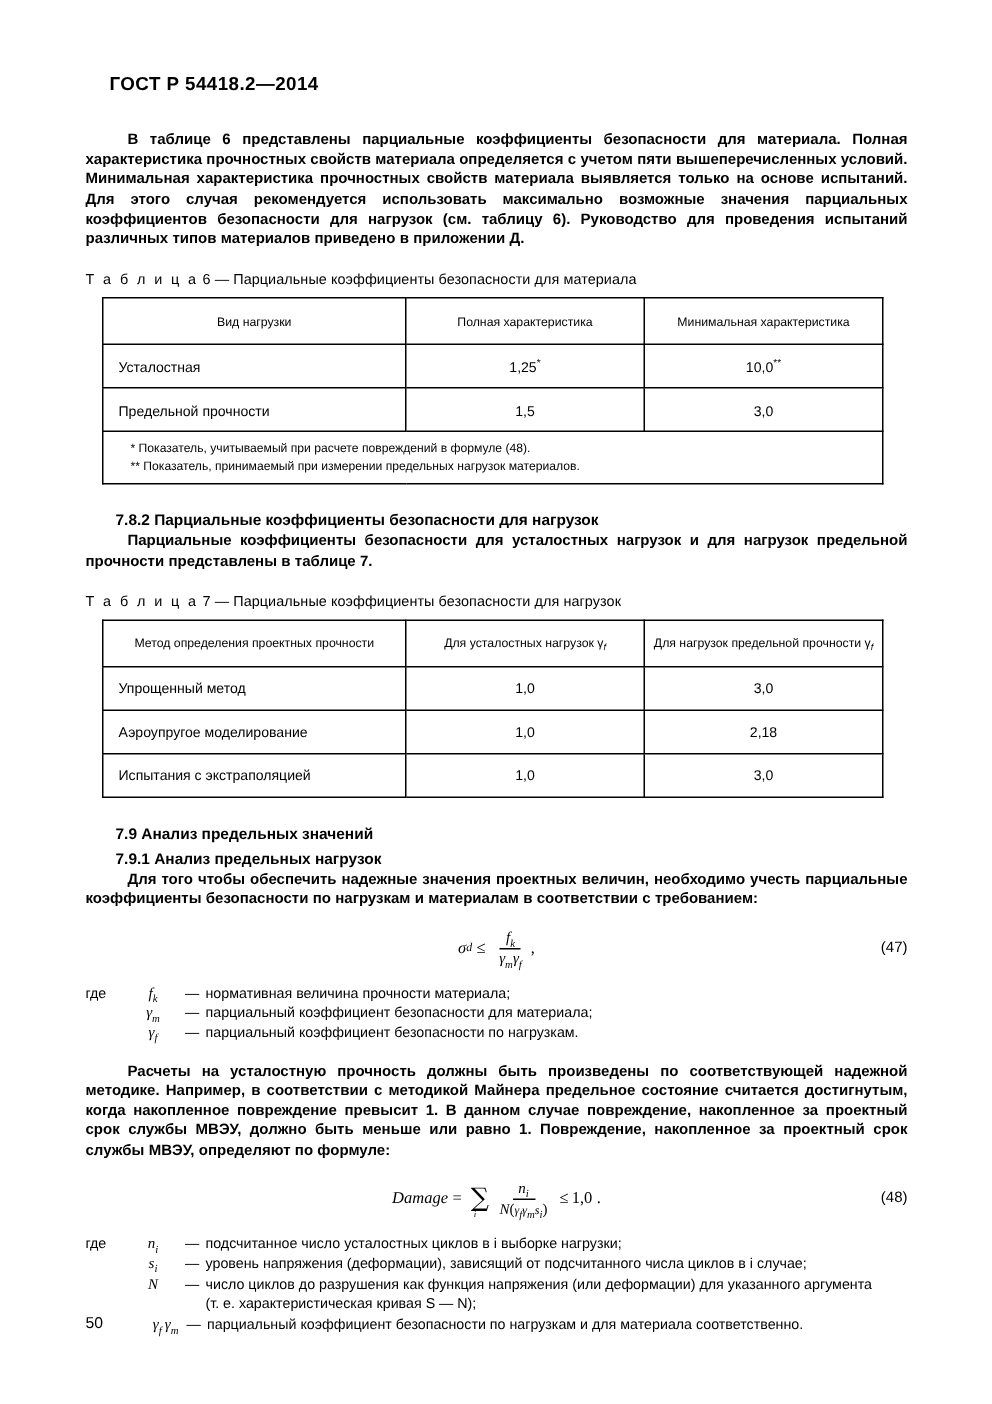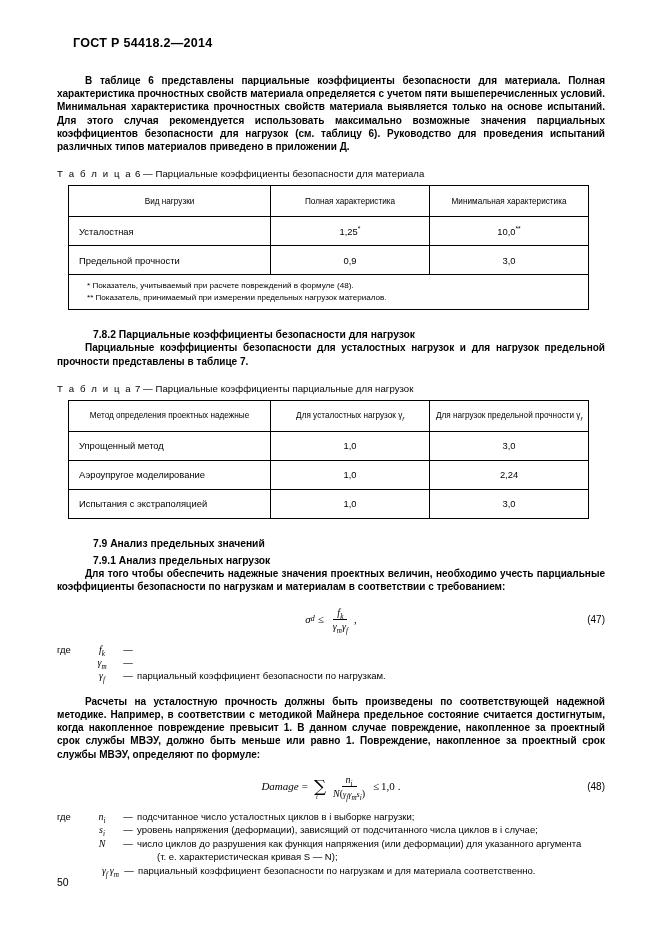--- a/index.html
+++ b/index.html
@@ -18,21 +18,21 @@
   .page {
     position: absolute;
     left: 0; top: 0;
     width: 661px;
     height: 936px;
     background: #fff;
   }
   .content {
     position: absolute;
     left: 57px;
-    top: 36px;
+    top: 49px;
     width: 548px;
   }
 
   
   .doc-header {
     text-align: left;
     font-size: 12.5px;
     font-weight: bold;
     letter-spacing: 0.3px;
     margin: 0 0 24px 16px;
@@ -115,21 +115,21 @@
   .ital { font-style: italic; }
 
   
   h3.sec {
     font-size: 10.3px;
     font-weight: bold;
     margin: 0;
     padding: 0;
     line-height: 13.2px;
   }
-  .sec-wrap { margin-left: 36px; }
+  .sec-wrap { margin-left: 20px; }
   .gap-lg { height: 18px; }
   .gap-md { height: 12px; }
   .gap-xs { height: 4px; }
 
   
   .formula-row {
     position: relative;
     width: 548px;
     text-align: center;
     margin: 13px 0 11px 0;
@@ -206,21 +206,21 @@
   }
   .where-dash {
     width: 18px;
     flex: 0 0 18px;
     text-align: center;
   }
   .where-def {
     flex: 1 1 auto;
   }
   .where-cont {
-    margin-left: 100px;
+    margin-left: 80px;
   }
 
   
   .page-num {
     position: absolute;
     left: 57px;
     bottom: 48px;
     font-size: 10.5px;
   }
 </style>
@@ -256,21 +256,21 @@
         </tr>
       </thead>
       <tbody>
         <tr>
           <td class="cell-left">Усталостная</td>
           <td class="cell-center"><span>1,25</span><span class="sup">*</span></td>
           <td class="cell-center"><span>10,0</span><span class="sup">**</span></td>
         </tr>
         <tr>
           <td class="cell-left">Предельной прочности</td>
-          <td class="cell-center">0,9</td>
+          <td class="cell-center">1,5</td>
           <td class="cell-center">3,0</td>
         </tr>
         <tr>
           <td class="foot" colspan="3">
             <div>* Показатель, учитываемый при расчете повреждений в формуле (48).</div>
             <div>** Показатель, принимаемый при измерении предельных нагрузок материалов.</div>
           </td>
         </tr>
       </tbody>
     </table>
@@ -279,46 +279,46 @@
 
     <div class="sec-wrap">
       <h3 class="sec">7.8.2 Парциальные коэффициенты безопасности для нагрузок</h3>
     </div>
     <p class="body-text indent">Парциальные коэффициенты безопасности для усталостных нагрузок и для нагрузок предельной прочности представлены в таблице 7.</p>
 
     <div class="table-caption">
       <span class="sp">Т а б л и ц а</span>
       <span>7</span>
       <span>—</span>
-      <span>Парциальные коэффициенты парциальные для нагрузок</span>
+      <span>Парциальные коэффициенты безопасности для нагрузок</span>
     </div>
 
     <table class="gost">
       <colgroup>
         <col style="width:202px">
           <col style="width:159px">
           <col style="width:159px">
       </colgroup>
       <thead>
         <tr>
-          <th class="hdr">Метод определения проектных надежные</th>
+          <th class="hdr">Метод определения проектных прочности</th>
           <th class="hdr"><span>Для усталостных нагрузок γ</span><span class="sub ital">f</span></th>
           <th class="hdr"><span>Для нагрузок предельной прочности γ</span><span class="sub ital">f</span></th>
         </tr>
       </thead>
       <tbody>
         <tr>
           <td class="cell-left">Упрощенный метод</td>
           <td class="cell-center">1,0</td>
           <td class="cell-center">3,0</td>
         </tr>
         <tr>
           <td class="cell-left">Аэроупругое моделирование</td>
           <td class="cell-center">1,0</td>
-          <td class="cell-center">2,24</td>
+          <td class="cell-center">2,18</td>
         </tr>
         <tr>
           <td class="cell-left">Испытания с экстраполяцией</td>
           <td class="cell-center">1,0</td>
           <td class="cell-center">3,0</td>
         </tr>
       </tbody>
     </table>
 
     <div class="gap-lg"></div>
@@ -344,25 +344,27 @@
         <span>,</span>
       </span>
       <span class="formula-num">(47)</span>
     </div>
 
     <div class="where-block">
       <div class="where-row">
         <span class="where-lead">где</span>
         <span class="where-sym"><span>f</span><span class="sub">k</span></span>
         <span class="where-dash">—</span>
+        <span class="where-def">нормативная величина прочности материала;</span>
       </div>
       <div class="where-row">
         <span class="where-lead"></span>
         <span class="where-sym"><span>γ</span><span class="sub">m</span></span>
         <span class="where-dash">—</span>
+        <span class="where-def">парциальный коэффициент безопасности для материала;</span>
       </div>
       <div class="where-row">
         <span class="where-lead"></span>
         <span class="where-sym"><span>γ</span><span class="sub">f</span></span>
         <span class="where-dash">—</span>
         <span class="where-def">парциальный коэффициент безопасности по нагрузкам.</span>
       </div>
     </div>
 
     <div class="gap-md"></div>

